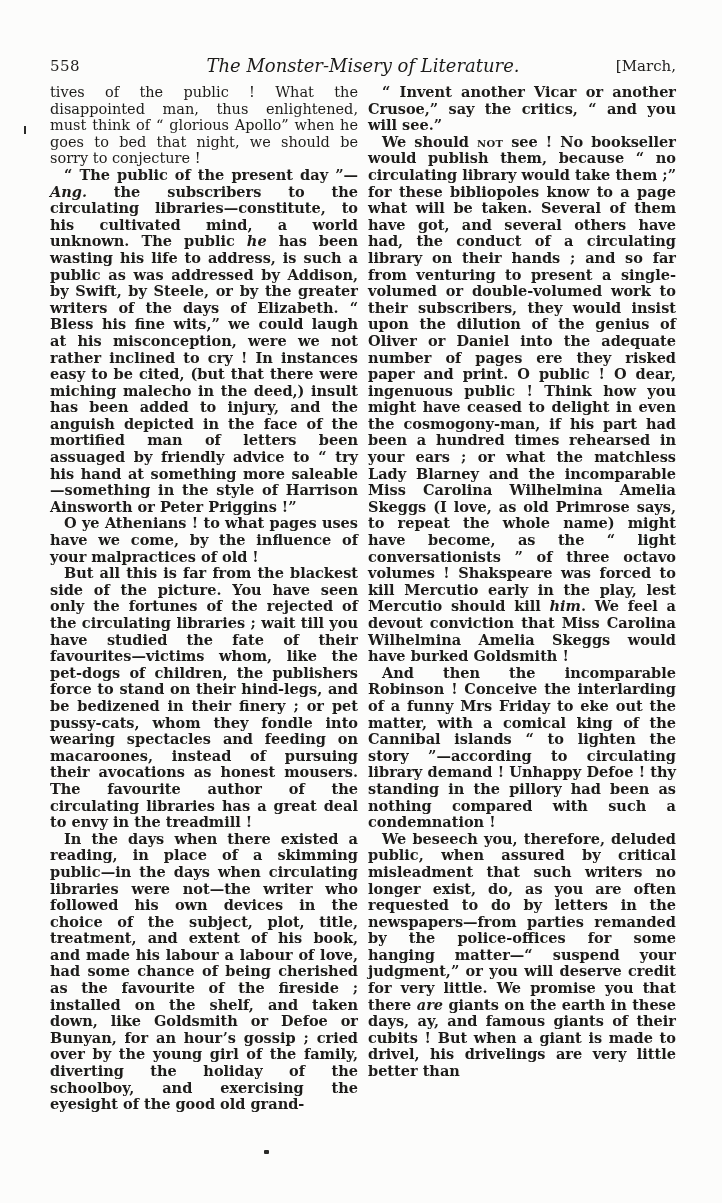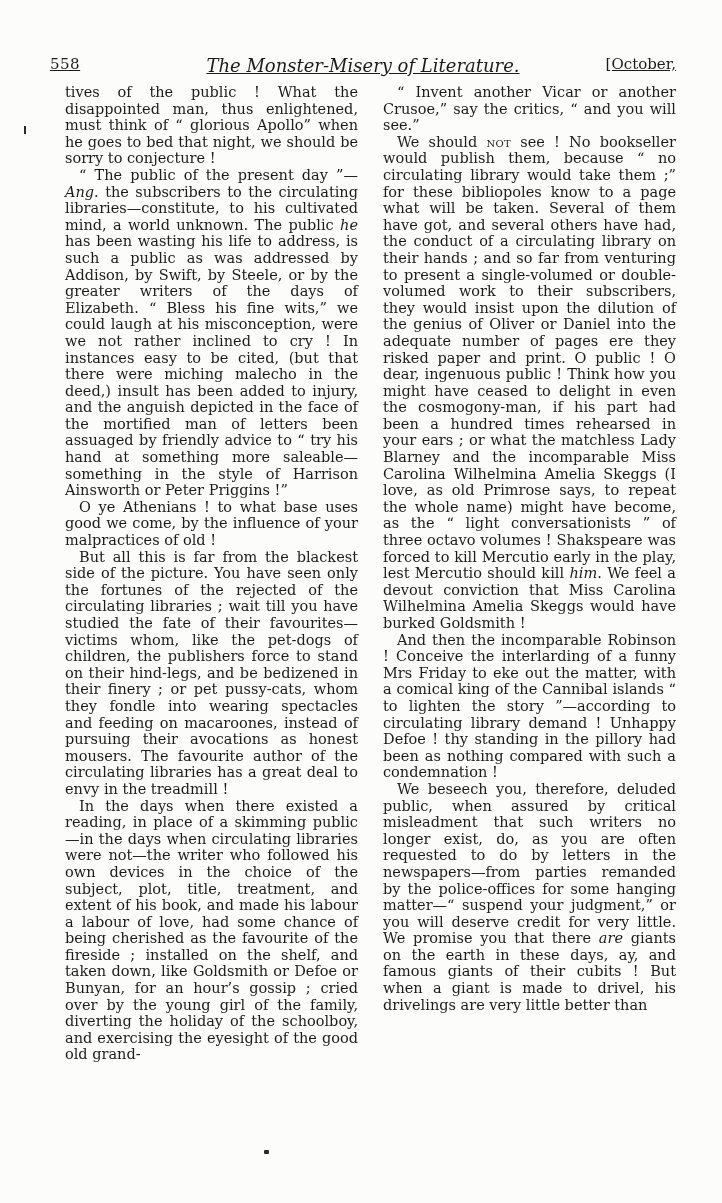--- a/index.html
+++ b/index.html
@@ -15,23 +15,22 @@
     overflow: hidden;
     font-family: "DejaVu Serif", "Liberation Serif", serif;
     color: #1d1c1a;
   }
   .header {
     position: absolute;
     top: 55px;
     left: 50px;
     width: 626px;
     display: flex;
-    align-items: flex-start;
+    align-items: center;
     font-size: 15px;
-    text-decoration: underline;
   }
   .pagenum {
     width: 72px;
     letter-spacing: 0.5px;
   }
   .title {
     flex: 1;
     text-align: center;
     font-style: italic;
     font-size: 18px;
@@ -46,28 +45,28 @@
     left: 50px;
     width: 626px;
     display: flex;
     gap: 10px;
   }
   .col {
     width: 308px;
     text-align: justify;
     font-size: 14.5px;
     line-height: 16.6px;
-    margin-left: 15px;
   }
   .col p {
     margin: 0;
     padding: 0;
   }
   .col p.indent {
     text-indent: 14px;
+    font-weight: bold;
   }
   .it { font-style: italic; }
   .sc { font-variant: small-caps; letter-spacing: 0.3px; }
   .artifact {
     position: absolute;
     background: #2a2a28;
   }
   .artifact.tick {
     left: 24px;
     top: 126px;
@@ -82,27 +81,27 @@
     border-radius: 1px;
   }
 </style>
 </head>
 <body>
 
 <div class="page">
   <div class="header">
     <span class="pagenum">558</span>
     <span class="title">The Monster-Misery of Literature.</span>
-    <span class="date">[October,</span>
+    <span class="date">[March,</span>
   </div>
   <div class="columns">
     <div class="col">
         <p class=""><span>tives of the public !  What the disappointed man, thus enlightened, must think of “ glorious Apollo” when he goes to bed that night, we should be sorry to conjecture !</span></p>
         <p class="indent"><span>“ The public of the present day ”— </span><span class="it">Ang.</span><span> the subscribers to the circulating libraries—constitute, to his cultivated mind, a world unknown.  The public </span><span class="it">he</span><span> has been wasting his life to address, is such a public as was addressed by Addison, by Swift, by Steele, or by the greater writers of the days of Elizabeth.  “ Bless his fine wits,” we could laugh at his misconception, were we not rather inclined to cry !  In instances easy to be cited, (but that there were miching malecho in the deed,) insult has been added to injury, and the anguish depicted in the face of the mortified man of letters been assuaged by friendly advice to “ try his hand at something more saleable—something in the style of Harrison Ainsworth or Peter Priggins !”</span></p>
-        <p class="indent"><span>O ye Athenians !  to what base uses good we come, by the influence of your malpractices of old !</span></p>
+        <p class="indent"><span>O ye Athenians !  to what pages uses have we come, by the influence of your malpractices of old !</span></p>
         <p class="indent"><span>But all this is far from the blackest side of the picture.  You have seen only the fortunes of the rejected of the circulating libraries ; wait till you have studied the fate of their favourites—victims whom, like the pet-dogs of children, the publishers force to stand on their hind-legs, and be bedizened in their finery ; or pet pussy-cats, whom they fondle into wearing spectacles and feeding on macaroones, instead of pursuing their avocations as honest mousers.  The favourite author of the circulating libraries has a great deal to envy in the treadmill !</span></p>
         <p class="indent"><span>In the days when there existed a reading, in place of a skimming public—in the days when circulating libraries were not—the writer who followed his own devices in the choice of the subject, plot, title, treatment, and extent of his book, and made his labour a labour of love, had some chance of being cherished as the favourite of the fireside ; installed on the shelf, and taken down, like Goldsmith or Defoe or Bunyan, for an hour’s gossip ; cried over by the young girl of the family, diverting the holiday of the schoolboy, and exercising the eyesight of the good old grand-</span></p>
       </div>
     <div class="col">
         <p class="indent"><span>“ Invent another Vicar or another Crusoe,” say the critics, “ and you will see.”</span></p>
         <p class="indent"><span>We should </span><span class="sc">not</span><span> see !  No bookseller would publish them, because “ no circulating library would take them ;” for these bibliopoles know to a page what will be taken.  Several of them have got, and several others have had, the conduct of a circulating library on their hands ; and so far from venturing to present a single-volumed or double-volumed work to their subscribers, they would insist upon the dilution of the genius of Oliver or Daniel into the adequate number of pages ere they risked paper and print.  O public !  O dear, ingenuous public !  Think how you might have ceased to delight in even the cosmogony-man, if his part had been a hundred times rehearsed in your ears ; or what the matchless Lady Blarney and the incomparable Miss Carolina Wilhelmina Amelia Skeggs (I love, as old Primrose says, to repeat the whole name) might have become, as the “ light conversationists ” of three octavo volumes !  Shakspeare was forced to kill Mercutio early in the play, lest Mercutio should kill </span><span class="it">him</span><span>.  We feel a devout conviction that Miss Carolina Wilhelmina Amelia Skeggs would have burked Goldsmith !</span></p>
         <p class="indent"><span>And then the incomparable Robinson !  Conceive the interlarding of a funny Mrs Friday to eke out the matter, with a comical king of the Cannibal islands “ to lighten the story ”—according to circulating library demand !  Unhappy Defoe !  thy standing in the pillory had been as nothing compared with such a condemnation !</span></p>
         <p class="indent"><span>We beseech you, therefore, deluded public, when assured by critical misleadment that such writers no longer exist, do, as you are often requested to do by letters in the newspapers—from parties remanded by the police-offices for some hanging matter—“ suspend your judgment,” or you will deserve credit for very little.  We promise you that there </span><span class="it">are</span><span> giants on the earth in these days, ay, and famous giants of their cubits !  But when a giant is made to drivel, his drivelings are very little better than</span></p>
       </div>
   </div>

